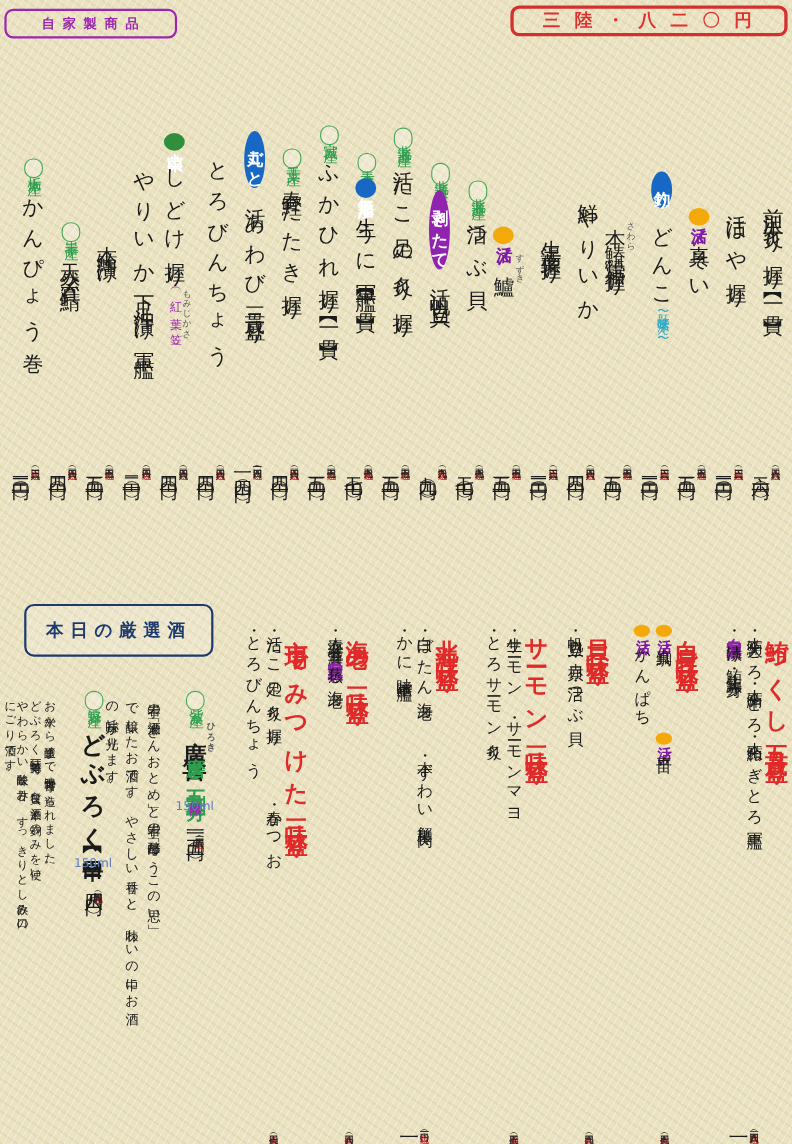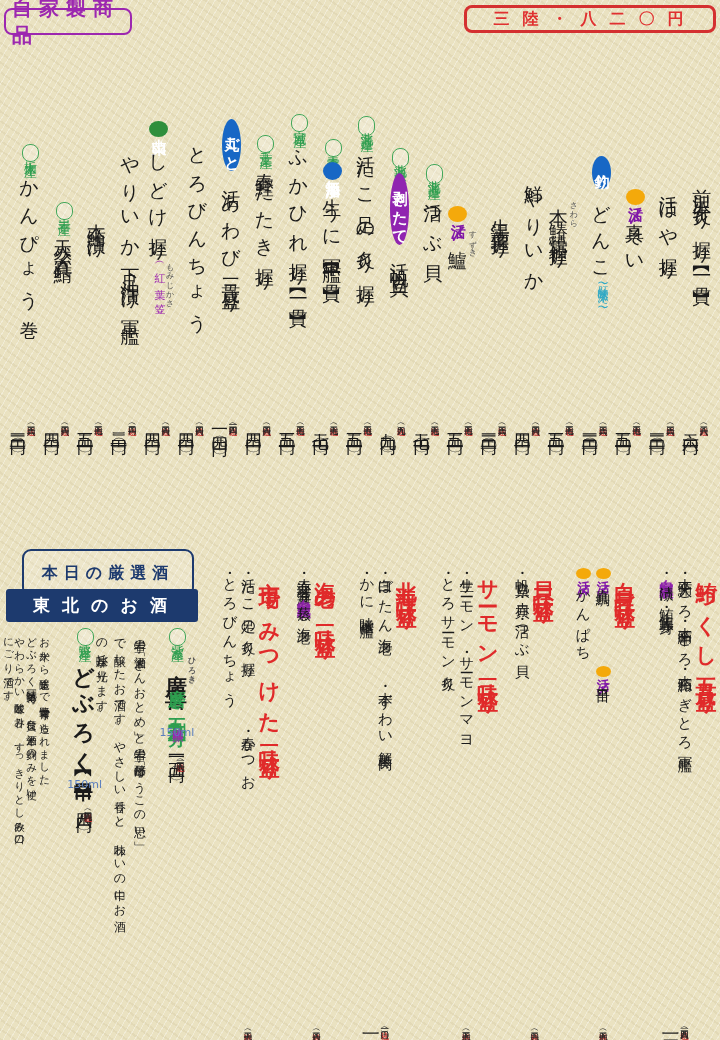--- a/index.html
+++ b/index.html
@@ -7,22 +7,22 @@
   .canvas{position:relative;width:720px;height:1040px;overflow:hidden;
     background-color:#EAE2C1;
     background-image:
       repeating-linear-gradient(120deg, rgba(255,255,255,.35) 0 1px, rgba(255,255,255,0) 1px 6px),
       repeating-linear-gradient(35deg, rgba(160,140,90,.10) 0 2px, rgba(0,0,0,0) 2px 8px);}
   .v{writing-mode:vertical-rl;text-orientation:upright;}
   
   .hdr-red{position:absolute;top:5px;right:4px;width:252px;height:28px;border:3px solid #D43030;
     border-radius:8px;color:#E03030;font-weight:bold;font-size:16px;letter-spacing:13px;
     display:flex;align-items:center;justify-content:center;padding-left:10px;box-sizing:border-box;}
-  .hdr-purple{position:absolute;top:8px;left:4px;width:128px;height:27px;border:2.5px solid #9C27B0;
-    border-radius:8px;color:#9C27B0;font-weight:bold;font-size:20px;letter-spacing:7px;
+  .hdr-purple{position:absolute;top:8px;left:4px;width:157px;height:27px;border:2.5px solid #9C27B0;
+    border-radius:8px;color:#9C27B0;font-weight:bold;font-size:12px;letter-spacing:7px;
     display:flex;align-items:center;justify-content:center;padding-left:6px;box-sizing:border-box;
     font-family:"DejaVu Sans",sans-serif;}
   
   .top-items{position:absolute;top:0;left:6px;right:8px;height:416px;
     display:flex;flex-direction:row-reverse;justify-content:space-between;}
   .col{width:33px;text-align:center;font-size:19px;letter-spacing:6px;line-height:1;}
   .origin{display:inline-block;border:1.5px solid #43A85B;color:#2E9E4F;border-radius:8px;
     font-size:13px;letter-spacing:2px;padding:5px 1px;margin-bottom:5px;background:rgba(255,255,255,.25);}
   .badge{display:inline-block;border-radius:50%;font-weight:bold;font-size:15px;letter-spacing:2px;
     padding:6px 2px;margin-bottom:3px;font-family:"DejaVu Sans",sans-serif;}
@@ -293,21 +293,20 @@
         <div class="gline v"><span>・活たこ足の炙り握り</span><span class="vgap" style="height: 50px;"></span><span>・春かつお</span></div>
         <div class="gline v"><span>・とろびんちょう</span></div>
         <div class="gprice"><div class="price ">
             <span class="tax">（<span class="taxred">税込</span>七二六円）</span>
             <span class="pmain">六六〇円</span>
           </div></div>
       </div>
     </div>
 
   <div class="sake-hdr-box">本日の厳選酒</div>
-  <div class="sake-hdr-bar">東北のお酒</div>
   <div class="sake-items" id="sake-items">
       <div class="sname v" style="left: 150px; width: 44px;"><span class="origin">紫波産</span><ruby class="s-big">廣喜<rt>ひろき</rt></ruby><span class="s-green">磨き五割五分</span><span class="s-jun">純米吟醸</span><span class="ml">150ml</span><div class="sprice"><div class="price ">
             <span class="tax">（<span class="taxred">税込</span>一二六五円）</span>
             <span class="pmain">一一五〇円</span>
           </div></div></div>
       <div class="sdesc v" style="left: 126px; width: 18px; font-size: 12px;">岩手の酒米「ぎんおとめ」と岩手の酵母「ゆうこの思い」</div>
       <div class="sdesc v" style="left: 106px; width: 18px; font-size: 12px;">で醸したお酒です。やさしい香りと、味わいの中にお酒</div>
       <div class="sdesc v" style="left: 88px; width: 18px; font-size: 12px;">の旨味が光ります。</div>
       <div class="sname v" style="left: 56px; width: 44px;"><span class="origin">遠野産</span><span class="s-big">どぶろく</span><span class="s-big2">【辛口】</span><span class="ml">150ml</span><div class="sprice"><div class="price ">
             <span class="tax">（<span class="taxred">税込</span>九二四円）</span>

